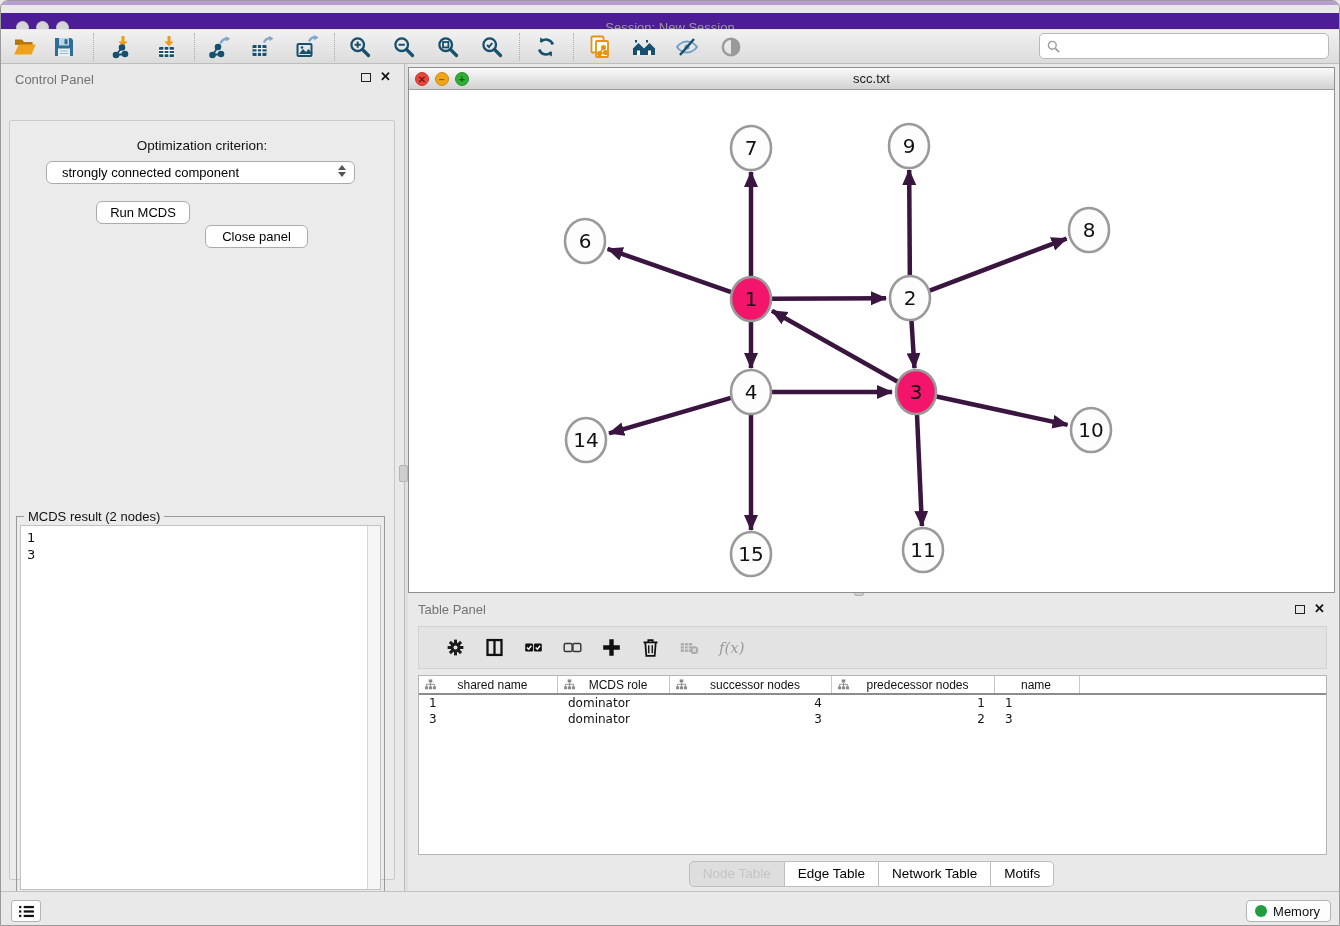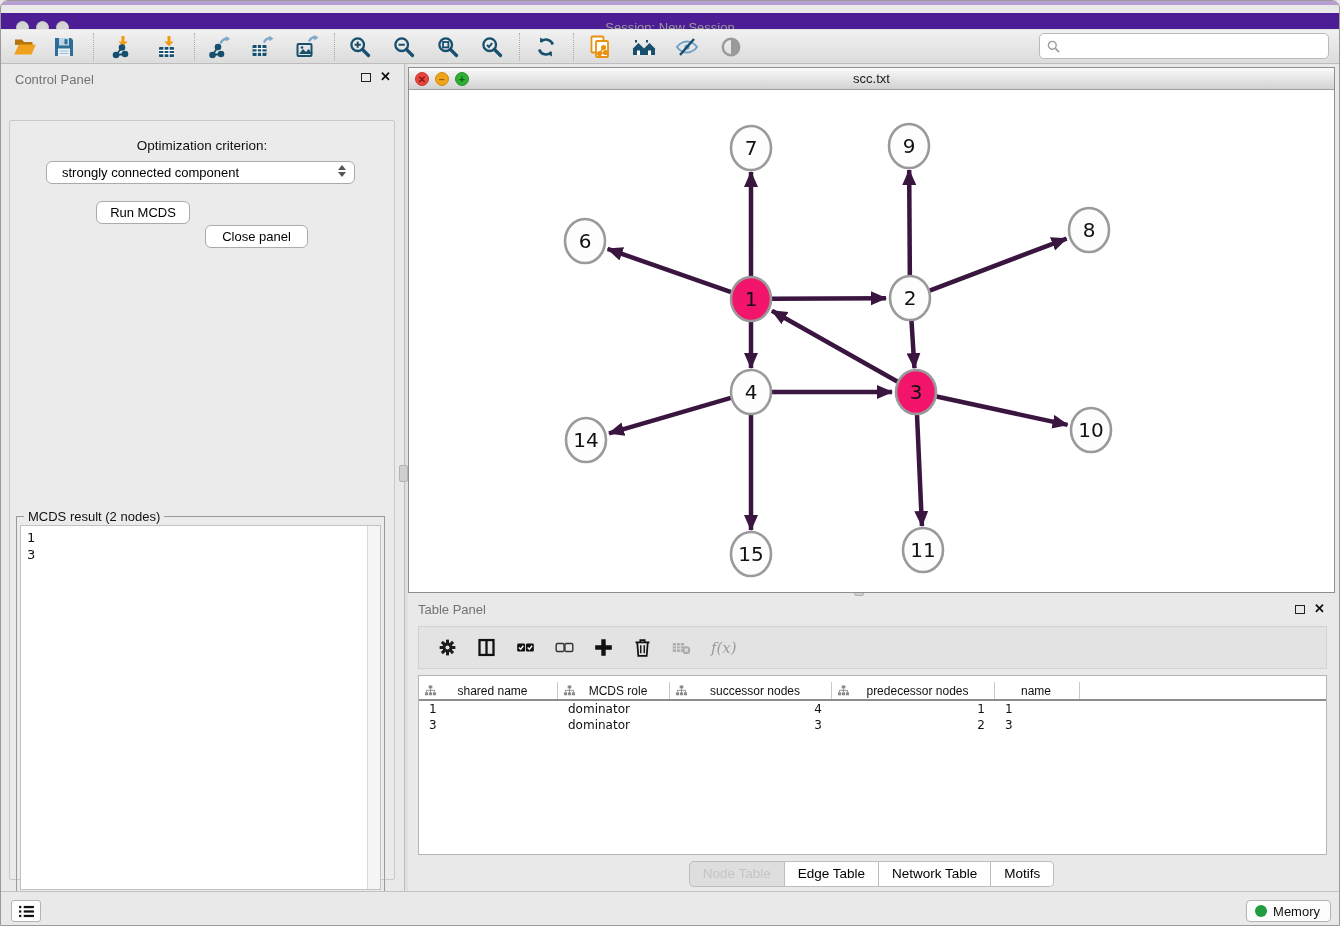--- a/index.html
+++ b/index.html
@@ -75,25 +75,25 @@
   .nt-min{ left:26px; background:#f0a418; border:1px solid #cf8b10; color:#8a5a05;}
   .nt-max{ left:46px; background:#2fae35; border:1px solid #279128; color:#0e5c12;}
   .net-title { position:absolute; left:0; right:0; top:3px; text-align:center; font-size:13px; color:#1a1a1a; }
   .net-canvas { position:absolute; left:0; top:22px; width:925px; height:502px; background:#fff; }
 
   
   .table-panel { position:absolute; left:407px; top:598px; width:927px; height:292px; }
   .tp-head { position:absolute; left:10px; top:3px; }
   .tp-icons { position:absolute; right:10px; top:5px; display:flex; gap:9px; align-items:center;}
   .tp-toolbar { position:absolute; left:10px; top:27px; width:909px; height:43px; background:#e3e3e3; border:1px solid #d2d2d2;
-    display:flex; align-items:center; padding-left:16px; gap:15px; }
+    display:flex; align-items:center; padding-left:24px; gap:15px; }
   .tp-toolbar .tbtn{ width:24px; height:24px; }
   .tp-toolbar svg { width:21px; height:21px; }
   .grid-wrap { position:absolute; left:10px; top:76px; width:909px; height:180px; background:#fff; border:1px solid #b5b5b5; overflow:hidden;}
-  .grid-header { display:flex; height:19px; border-bottom:2px solid #8c8c8c; background:#fff;margin-top:6px; }
+  .grid-header { display:flex; height:19px; border-bottom:2px solid #8c8c8c; background:#fff; }
   .gh-cell { display:flex; align-items:center; border-right:1px solid #c9c9c9; font-size:12px; color:#111; position:relative; }
   .gh-cell svg { width:11px; height:11px; margin-left:6px; flex:none;}
   .gh-cell span { flex:1; text-align:center; padding-right:8px;}
   .grid-row { display:flex; height:16px; font-size:12px; color:#111; font-family:"DejaVu Sans",sans-serif;}
   .gr-cell { padding:0 10px; line-height:16px; overflow:hidden;}
   .tab-strip { position:absolute; left:0; bottom:4px; width:100%; display:flex; justify-content:center; }
   .tab-strip .tab { padding:4px 13px 5px; font-size:13.5px; }
 
   
   .statusbar { position:absolute; left:0; top:890px; width:100%; height:36px; background:#e9e9e9; border-top:1px solid #c2c2c2; }

